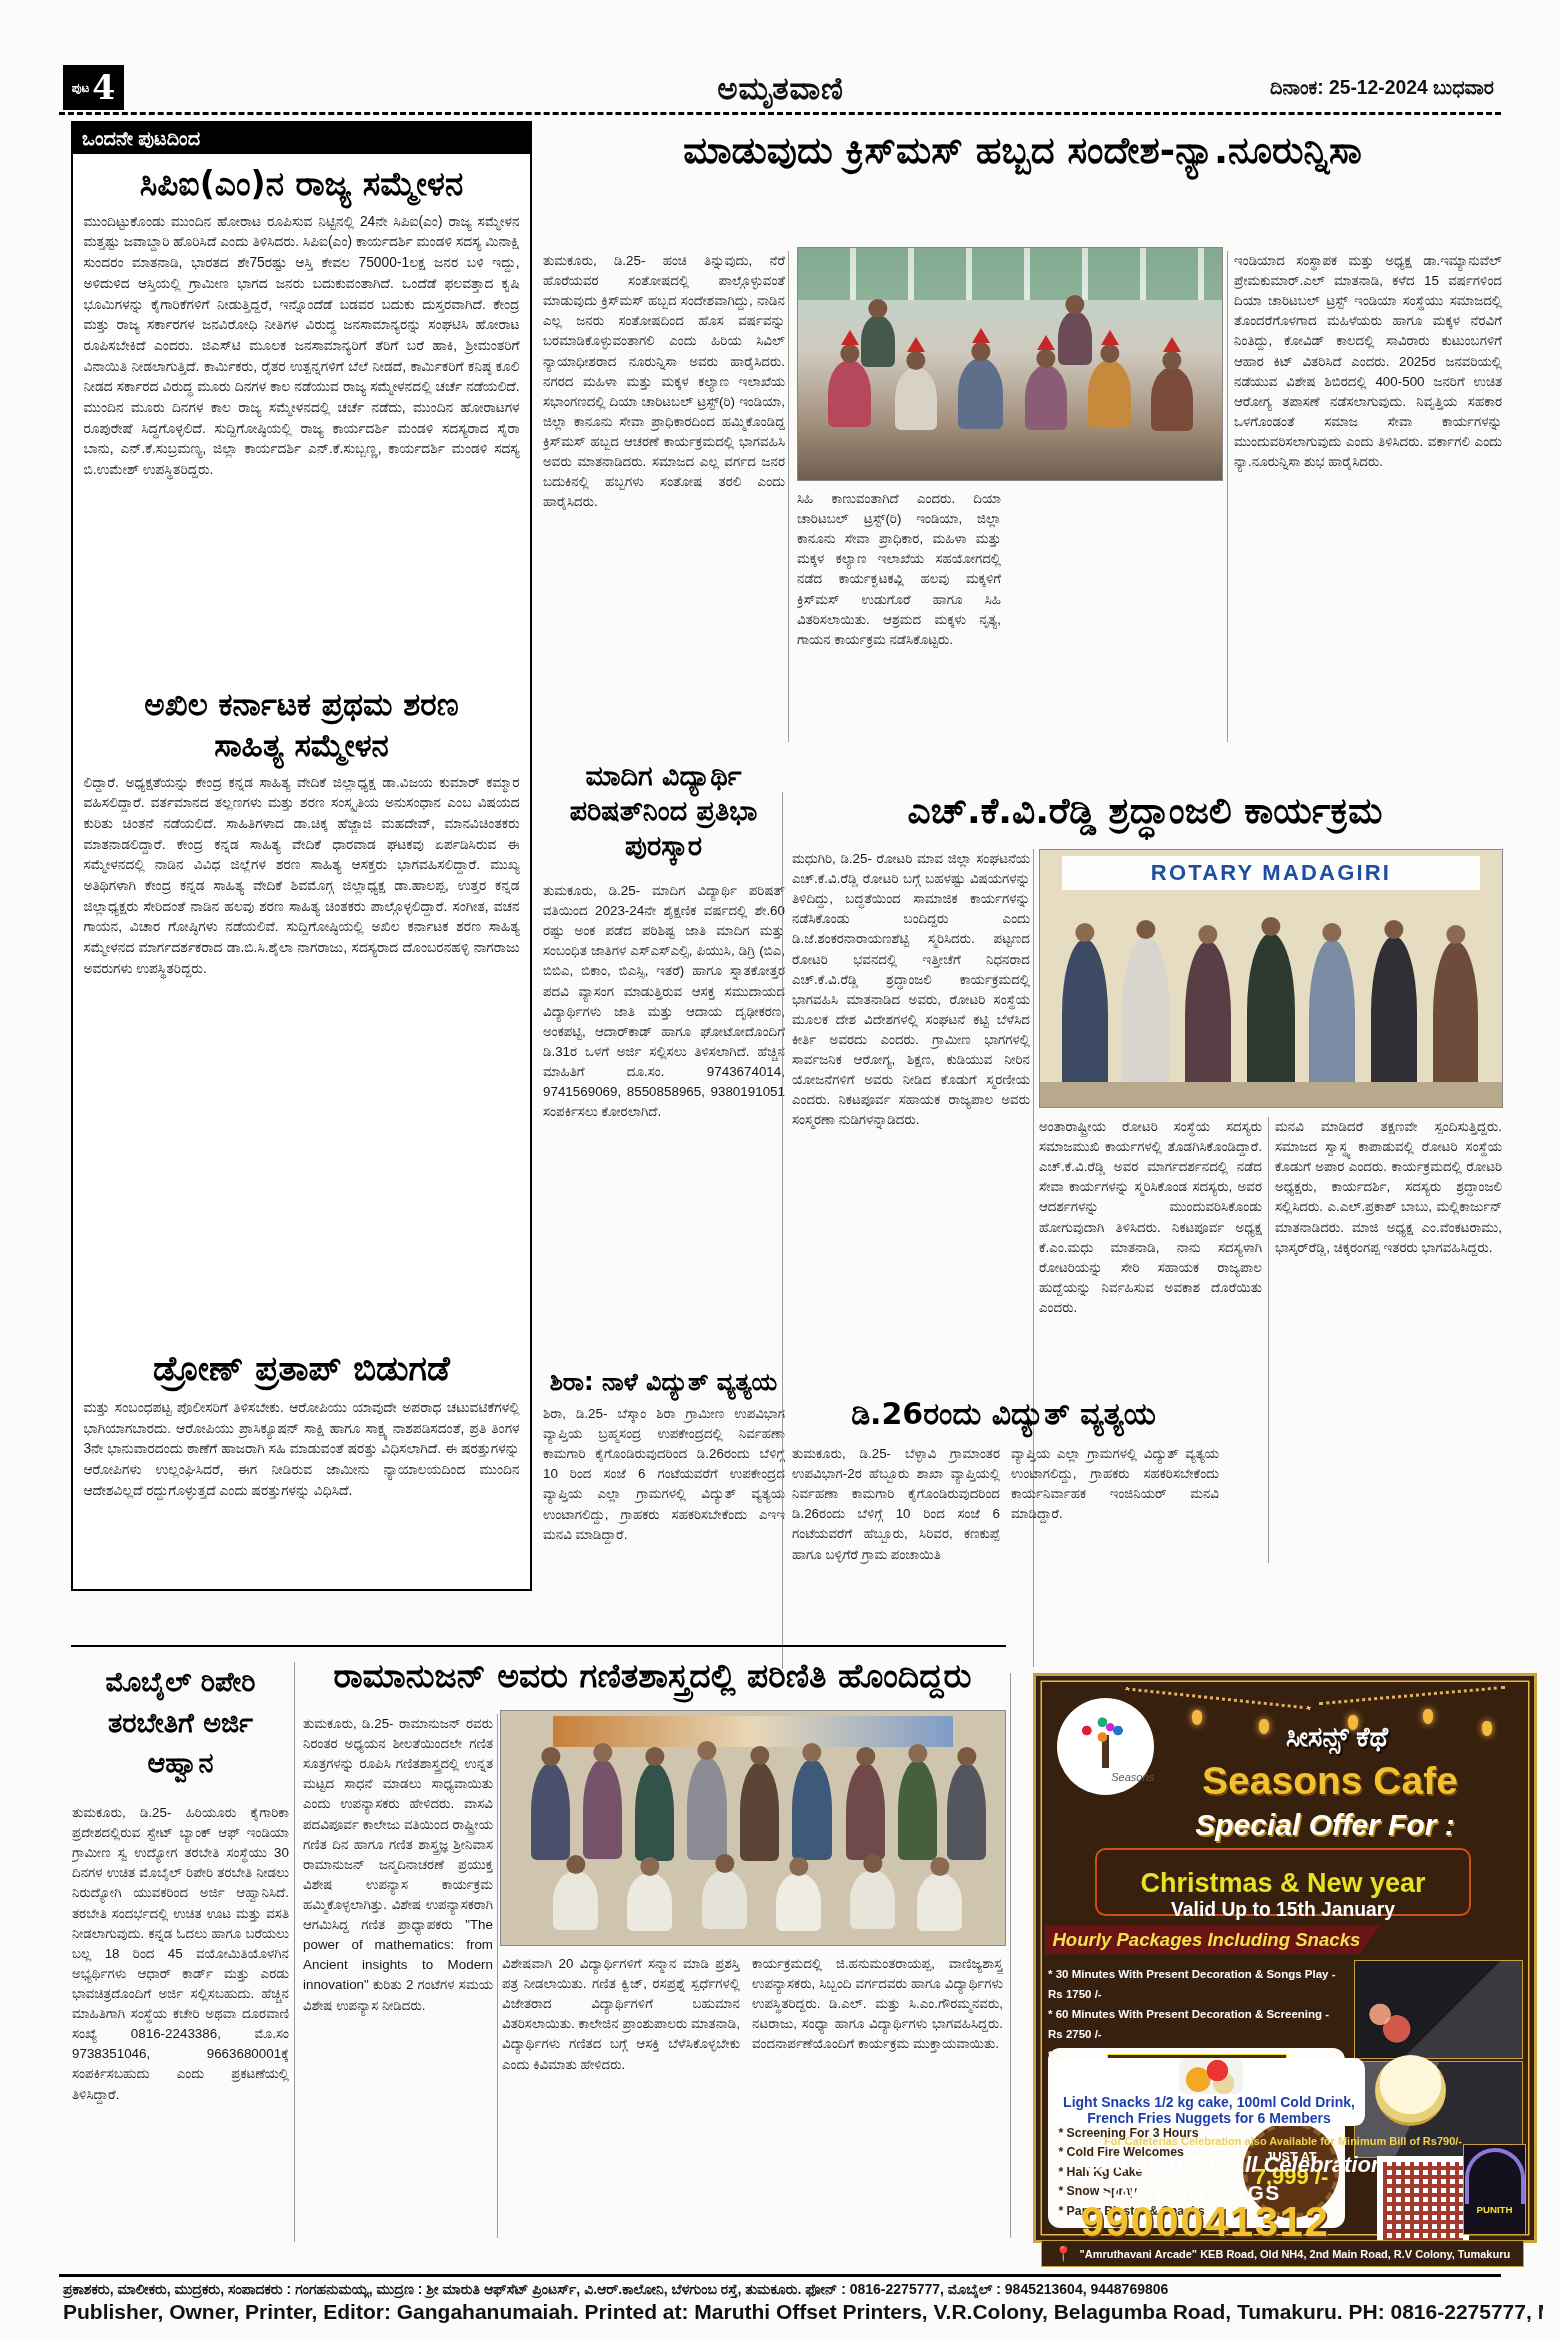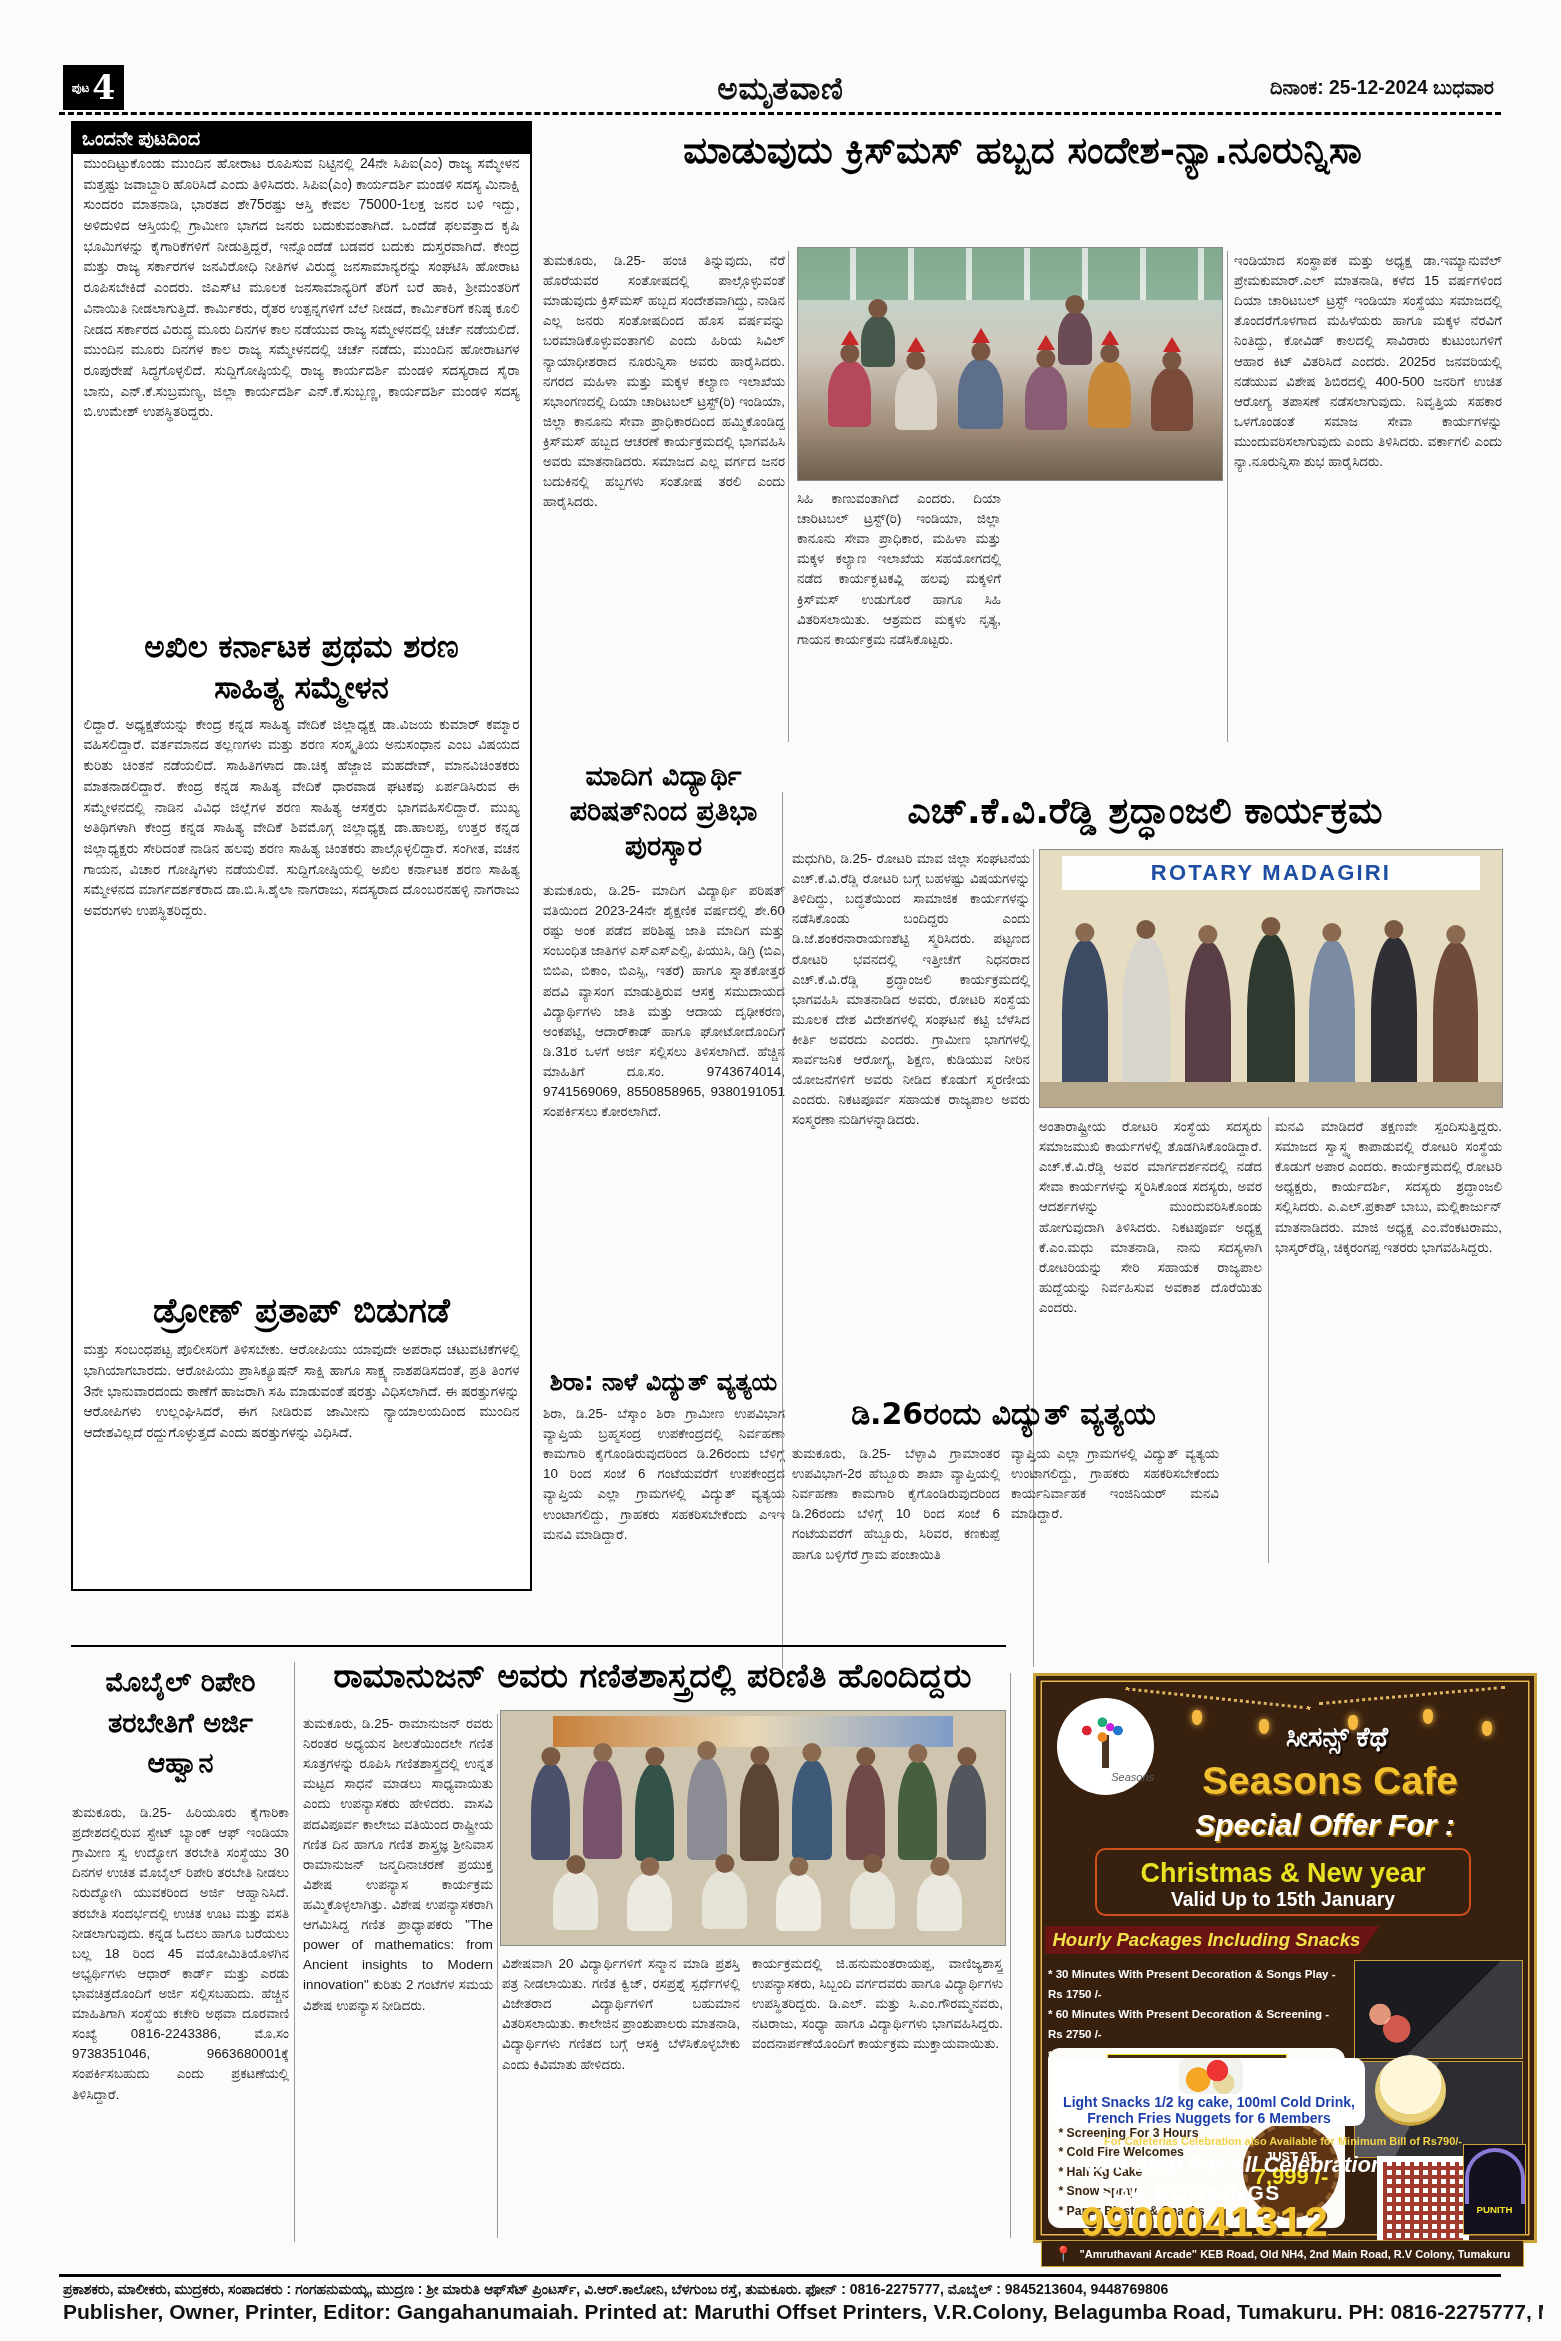--- a/index.html
+++ b/index.html
@@ -46,20 +46,21 @@
         <span>ಪುಟ</span>
       </span>
     <span class="num">4</span>
   </div>
   <div class="abs masthead" style="left:0;top:71px;width:1561px;text-align:center;">ಅಮೃತವಾಣಿ</div>
   <div class="abs dateline" style="right:67px;top:77px;">ದಿನಾಂಕ: 25-12-2024 ಬುಧವಾರ</div>
   <div class="dashrule" style="left:59px;top:112px;width:1442px;"></div>
 
   <div class="abs leftbox" style="left:71px;top:121px;width:457px;height:1466px;">
     <div class="kickerbar">ಒಂದನೇ ಪುಟದಿಂದ</div>
+    <div class="headline" style="font-size:33px;margin:10.4px 6px 7.4px;">ಸಿಪಿಐ(ಎಂ)ನ ರಾಜ್ಯ ಸಮ್ಮೇಳನ</div>
     <div class="body-text" style="margin:0 10.4px;height:461px;font-size:13.8px;">ಮುಂದಿಟ್ಟುಕೊಂಡು ಮುಂದಿನ ಹೋರಾಟ ರೂಪಿಸುವ ನಿಟ್ಟಿನಲ್ಲಿ 24ನೇ ಸಿಪಿಐ(ಎಂ) ರಾಜ್ಯ ಸಮ್ಮೇಳನ ಮತ್ತಷ್ಟು ಜವಾಬ್ದಾರಿ ಹೊರಿಸಿದೆ ಎಂದು ತಿಳಿಸಿದರು. ಸಿಪಿಐ(ಎಂ) ಕಾರ್ಯದರ್ಶಿ ಮಂಡಳಿ ಸದಸ್ಯ ಮಿನಾಕ್ಷಿ ಸುಂದರಂ ಮಾತನಾಡಿ, ಭಾರತದ ಶೇ75ರಷ್ಟು ಆಸ್ತಿ ಕೇವಲ 75000-1ಲಕ್ಷ ಜನರ ಬಳಿ ಇದ್ದು, ಅಳಿದುಳಿದ ಆಸ್ತಿಯಲ್ಲಿ ಗ್ರಾಮೀಣ ಭಾಗದ ಜನರು ಬದುಕುವಂತಾಗಿದೆ. ಒಂದೆಡೆ ಫಲವತ್ತಾದ ಕೃಷಿ ಭೂಮಿಗಳನ್ನು ಕೈಗಾರಿಕೆಗಳಿಗೆ ನೀಡುತ್ತಿದ್ದರೆ, ಇನ್ನೊಂದೆಡೆ ಬಡವರ ಬದುಕು ದುಸ್ತರವಾಗಿದೆ. ಕೇಂದ್ರ ಮತ್ತು ರಾಜ್ಯ ಸರ್ಕಾರಗಳ ಜನವಿರೋಧಿ ನೀತಿಗಳ ವಿರುದ್ಧ ಜನಸಾಮಾನ್ಯರನ್ನು ಸಂಘಟಿಸಿ ಹೋರಾಟ ರೂಪಿಸಬೇಕಿದೆ ಎಂದರು. ಜಿಎಸ್‌ಟಿ ಮೂಲಕ ಜನಸಾಮಾನ್ಯರಿಗೆ ತೆರಿಗೆ ಬರೆ ಹಾಕಿ, ಶ್ರೀಮಂತರಿಗೆ ವಿನಾಯಿತಿ ನೀಡಲಾಗುತ್ತಿದೆ. ಕಾರ್ಮಿಕರು, ರೈತರ ಉತ್ಪನ್ನಗಳಿಗೆ ಬೆಲೆ ನೀಡದೆ, ಕಾರ್ಮಿಕರಿಗೆ ಕನಿಷ್ಠ ಕೂಲಿ ನೀಡದ ಸರ್ಕಾರದ ವಿರುದ್ಧ ಮೂರು ದಿನಗಳ ಕಾಲ ನಡೆಯುವ ರಾಜ್ಯ ಸಮ್ಮೇಳನದಲ್ಲಿ ಚರ್ಚೆ ನಡೆಯಲಿದೆ. ಮುಂದಿನ ಮೂರು ದಿನಗಳ ಕಾಲ ರಾಜ್ಯ ಸಮ್ಮೇಳನದಲ್ಲಿ ಚರ್ಚೆ ನಡೆದು, ಮುಂದಿನ ಹೋರಾಟಗಳ ರೂಪುರೇಷೆ ಸಿದ್ಧಗೊಳ್ಳಲಿದೆ. ಸುದ್ದಿಗೋಷ್ಠಿಯಲ್ಲಿ ರಾಜ್ಯ ಕಾರ್ಯದರ್ಶಿ ಮಂಡಳಿ ಸದಸ್ಯರಾದ ಸೈರಾ ಬಾನು, ಎನ್.ಕೆ.ಸುಬ್ರಮಣ್ಯ, ಜಿಲ್ಲಾ ಕಾರ್ಯದರ್ಶಿ ಎನ್.ಕೆ.ಸುಬ್ಬಣ್ಣ, ಕಾರ್ಯದರ್ಶಿ ಮಂಡಳಿ ಸದಸ್ಯ ಬಿ.ಉಮೇಶ್ ಉಪಸ್ಥಿತರಿದ್ದರು.</div>
     <div class="headline" style="font-size:31px;line-height:1.25;margin:12px 6px 3px;">ಅಖಿಲ ಕರ್ನಾಟಕ ಪ್ರಥಮ ಶರಣ</div>
     <div class="headline" style="font-size:31px;margin:0 6px 9px;">ಸಾಹಿತ್ಯ ಸಮ್ಮೇಳನ</div>
     <div class="body-text" style="margin:0 10.4px;height:565px;font-size:13.8px;">ಲಿದ್ದಾರೆ. ಅಧ್ಯಕ್ಷತೆಯನ್ನು ಕೇಂದ್ರ ಕನ್ನಡ ಸಾಹಿತ್ಯ ವೇದಿಕೆ ಜಿಲ್ಲಾಧ್ಯಕ್ಷ ಡಾ.ವಿಜಯ ಕುಮಾರ್ ಕಮ್ಮಾರ ವಹಿಸಲಿದ್ದಾರೆ. ವರ್ತಮಾನದ ತಲ್ಲಣಗಳು ಮತ್ತು ಶರಣ ಸಂಸ್ಕೃತಿಯ ಅನುಸಂಧಾನ ಎಂಬ ವಿಷಯದ ಕುರಿತು ಚಿಂತನೆ ನಡೆಯಲಿದೆ. ಸಾಹಿತಿಗಳಾದ ಡಾ.ಚಿಕ್ಕ ಹೆಜ್ಜಾಜಿ ಮಹದೇವ್, ಮಾನವಿಚಿಂತಕರು ಮಾತನಾಡಲಿದ್ದಾರೆ. ಕೇಂದ್ರ ಕನ್ನಡ ಸಾಹಿತ್ಯ ವೇದಿಕೆ ಧಾರವಾಡ ಘಟಕವು ಏರ್ಪಡಿಸಿರುವ ಈ ಸಮ್ಮೇಳನದಲ್ಲಿ ನಾಡಿನ ವಿವಿಧ ಜಿಲ್ಲೆಗಳ ಶರಣ ಸಾಹಿತ್ಯ ಆಸಕ್ತರು ಭಾಗವಹಿಸಲಿದ್ದಾರೆ. ಮುಖ್ಯ ಅತಿಥಿಗಳಾಗಿ ಕೇಂದ್ರ ಕನ್ನಡ ಸಾಹಿತ್ಯ ವೇದಿಕೆ ಶಿವಮೊಗ್ಗ ಜಿಲ್ಲಾಧ್ಯಕ್ಷ ಡಾ.ಹಾಲಪ್ಪ, ಉತ್ತರ ಕನ್ನಡ ಜಿಲ್ಲಾಧ್ಯಕ್ಷರು ಸೇರಿದಂತೆ ನಾಡಿನ ಹಲವು ಶರಣ ಸಾಹಿತ್ಯ ಚಿಂತಕರು ಪಾಲ್ಗೊಳ್ಳಲಿದ್ದಾರೆ. ಸಂಗೀತ, ವಚನ ಗಾಯನ, ವಿಚಾರ ಗೋಷ್ಠಿಗಳು ನಡೆಯಲಿವೆ. ಸುದ್ದಿಗೋಷ್ಠಿಯಲ್ಲಿ ಅಖಿಲ ಕರ್ನಾಟಕ ಶರಣ ಸಾಹಿತ್ಯ ಸಮ್ಮೇಳನದ ಮಾರ್ಗದರ್ಶಕರಾದ ಡಾ.ಬಿ.ಸಿ.ಶೈಲಾ ನಾಗರಾಜು, ಸದಸ್ಯರಾದ ದೊಂಬರನಹಳ್ಳಿ ನಾಗರಾಜು ಅವರುಗಳು ಉಪಸ್ಥಿತರಿದ್ದರು.</div>
     <div class="headline" style="font-size:34px;margin:10.4px 6px 9px;">ಡ್ರೋಣ್ ಪ್ರತಾಪ್ ಬಿಡುಗಡೆ</div>
     <div class="body-text" style="margin:0 10.4px;height:223px;font-size:13.8px;">ಮತ್ತು ಸಂಬಂಧಪಟ್ಟ ಪೊಲೀಸರಿಗೆ ತಿಳಿಸಬೇಕು. ಆರೋಪಿಯು ಯಾವುದೇ ಅಪರಾಧ ಚಟುವಟಿಕೆಗಳಲ್ಲಿ ಭಾಗಿಯಾಗಬಾರದು. ಆರೋಪಿಯು ಪ್ರಾಸಿಕ್ಯೂಷನ್ ಸಾಕ್ಷಿ ಹಾಗೂ ಸಾಕ್ಷ್ಯ ನಾಶಪಡಿಸದಂತೆ, ಪ್ರತಿ ತಿಂಗಳ 3ನೇ ಭಾನುವಾರದಂದು ಠಾಣೆಗೆ ಹಾಜರಾಗಿ ಸಹಿ ಮಾಡುವಂತೆ ಷರತ್ತು ವಿಧಿಸಲಾಗಿದೆ. ಈ ಷರತ್ತುಗಳನ್ನು ಆರೋಪಿಗಳು ಉಲ್ಲಂಘಿಸಿದರೆ, ಈಗ ನೀಡಿರುವ ಜಾಮೀನು ನ್ಯಾಯಾಲಯದಿಂದ ಮುಂದಿನ ಆದೇಶವಿಲ್ಲದೆ ರದ್ದುಗೊಳ್ಳುತ್ತದೆ ಎಂದು ಷರತ್ತುಗಳನ್ನು ವಿಧಿಸಿದೆ.</div>
   </div>
 
   <div class="abs headline" style="left:539px;top:125px;width:967px;font-size:37px;line-height:1.38;">
     <div>ಮಾಡುವುದು ಕ್ರಿಸ್‌ಮಸ್ ಹಬ್ಬದ ಸಂದೇಶ-ನ್ಯಾ.ನೂರುನ್ನಿಸಾ</div>
@@ -241,21 +242,21 @@
         radial-gradient(circle at 75% 50%, #27c 4.5px, transparent 5.2px),
         radial-gradient(circle at 45% 70%, #e82 4.5px, transparent 5.2px),
         radial-gradient(circle at 60% 40%, #c2d 3.7px, transparent 4.5px);"></div>
       <div class="abs" style="left:0;top:73px;width:97px;text-align:right;font-size:11px;color:#5a5a5a;font-style:italic;">Seasons</div>
     </div>
 
     <div class="abs" style="left:119px;top:46px;width:364px;text-align:center;font-size:27px;font-weight:bold;color:#fff;text-shadow:1.5px 1.5px 1.5px #000;">ಸೀಸನ್ಸ್ ಕೆಥೆ</div>
     <div class="abs" style="left:97px;top:83px;width:394px;text-align:center;font-size:39px;font-weight:bold;color:#f2c12e;text-shadow:1.5px 1.5px 0 #7a4a12;">Seasons Cafe</div>
     <div class="abs script" style="left:0;top:132px;width:498px;text-align:center;font-size:30px;color:#fff;text-shadow:1.5px 1.5px 0 #b8860b;padding-left:40px;">Special Offer For :</div>
     <div class="abs" style="left:59px;top:172px;width:372px;height:64px;border:2.2px solid #d24e18;border-radius:10.4px;text-align:center;">
-      <div style="font-size:27px;font-weight:bold;color:#e8e222;margin-top:8px;">Christmas &amp; New year</div>
+      <div style="font-size:27px;font-weight:bold;color:#e8e222;margin-top:18px;">Christmas &amp; New year</div>
       <div style="font-size:19.3px;font-weight:bold;color:#fff;">Valid Up to 15th January</div>
     </div>
 
     <div class="abs script" style="left:9px;top:250px;width:320px;background:#6b1414;color:#f2e24a;font-size:18.6px;padding:3px 7.4px;clip-path:polygon(0 0,100% 0,94% 100%,0 100%);">Hourly Packages Including Snacks</div>
     <div class="abs" style="left:12px;top:288px;width:297px;font-size:11.5px;font-weight:bold;color:#fff;line-height:1.75;">
       <div>* 30 Minutes With Present Decoration &amp; Songs Play -  Rs 1750 /-</div>
       <div>* 60 Minutes With Present Decoration &amp; Screening -  Rs 2750 /-</div>
       <div>* 120 Minutes With Present Decoration &amp; Screening -  Rs 4200 /-</div>
       <div>* 200 Minutes  Screening -  Rs 4700 /- Maximum 14 Members</div>
     </div>

